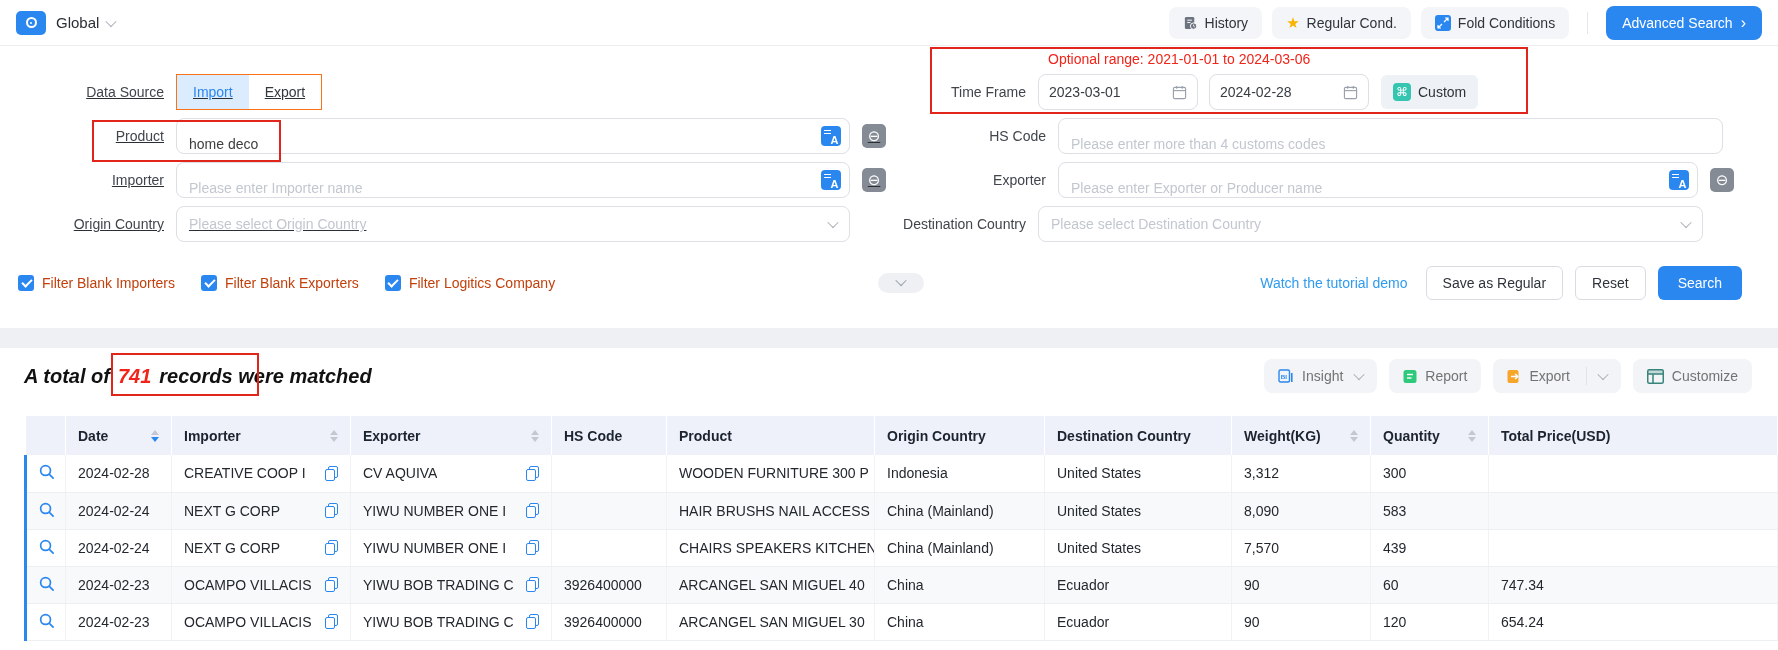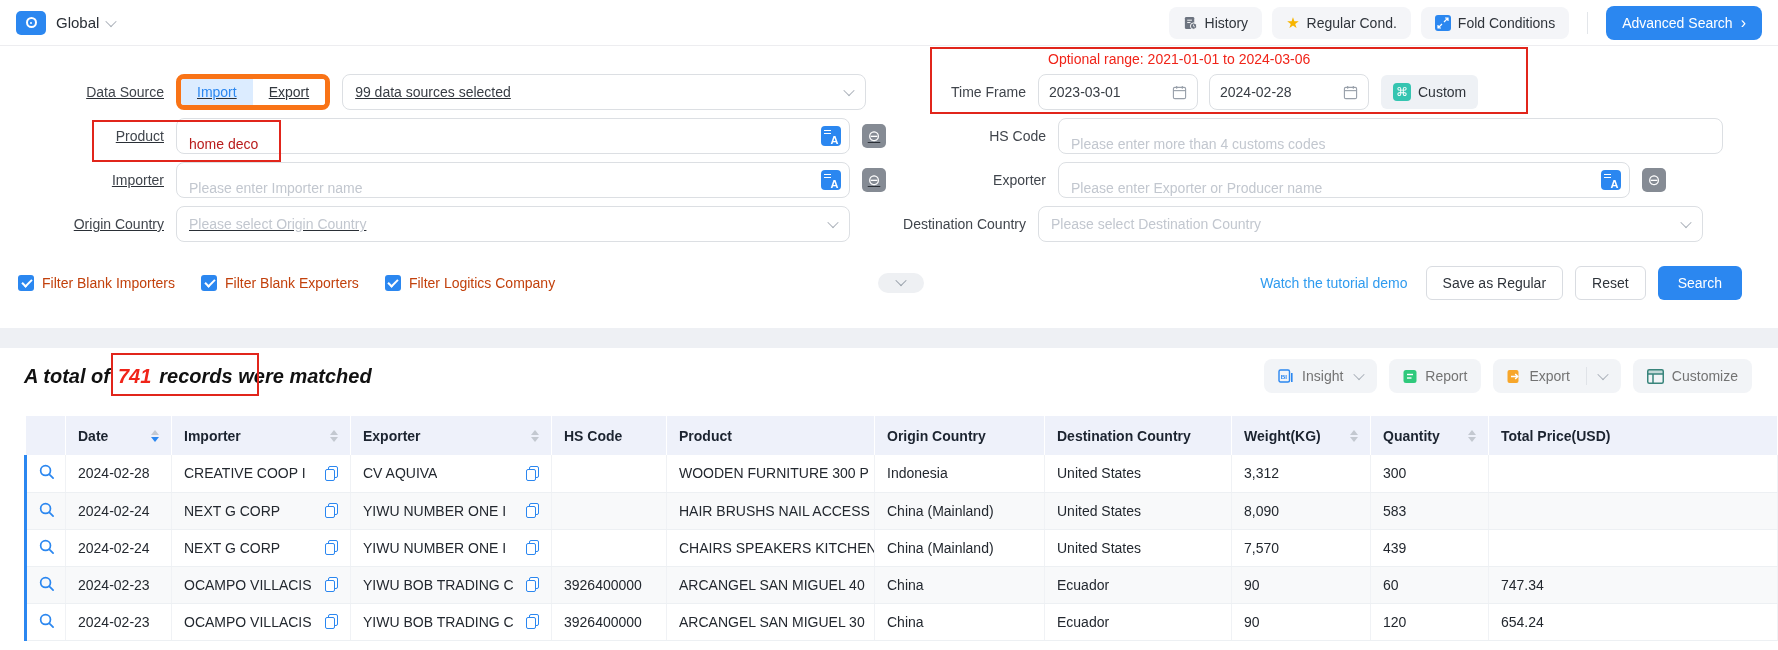--- a/index.html
+++ b/index.html
@@ -29,31 +29,31 @@
     font-family:"Liberation Sans",sans-serif; }
   .btn-primary .chev-r { font-size:16px; line-height:1; }
 
   
   .form-section { position:relative; padding:28px 16px 34px 16px; background:#fff; }
   .frow { display:flex; margin-bottom:8px; }
   .fhalf-l { flex:0 0 850px; display:flex; align-items:center;text-decoration:underline; }
   .fhalf-r { flex:1; display:flex; align-items:center; }
   .flabel { width:148px; text-align:right; margin-right:12px; color:#40454c; font-size:14px; flex:0 0 148px; }
   .flabel-r { width:160px; text-align:right; margin-right:12px; color:#40454c; font-size:14px; flex:0 0 160px; }
-  .seg { display:flex; border:5px solid #f97316; border-radius:8px; overflow:hidden; height:36px; }
+  .seg { display:flex; border:1px solid #f97316; border-radius:0; overflow:hidden; height:36px; }
   .seg-item { padding:0 16px; display:flex; align-items:center; font-size:14px; cursor:pointer; background:#fff; color:#33383f; }
   .seg-item.active { background:#dcecff; color:#2b87f0; }
   .fake-select { height:36px; border:1px solid #dcdfe3; border-radius:8px; display:flex; align-items:center;
     justify-content:space-between; padding:0 12px; background:#fff; cursor:pointer; }
   .fake-select .val { color:#383d44; }
   .fake-select .ph { color:#c2c7cf; }
   .sources-select { flex:1; margin-left:12px; }
   .input-wrap { position:relative; }
   .tinput { height:36px; width:100%; border:1px solid #dcdfe3; border-radius:8px; padding:16px 40px 0 12px;
-    font-size:14px; color:#b91c1c; font-family:"Liberation Sans",sans-serif; outline:none; background:#fff; }
+    font-size:14px; color:#404040; font-family:"Liberation Sans",sans-serif; outline:none; background:#fff; }
   .tinput::placeholder { color:#c2c7cf; }
   .tinput.noicon { padding-right:12px; }
   .tr-ic { position:absolute; right:9px; top:8px; width:20px; height:20px; background:#2b87f0; border-radius:4px;
     cursor:pointer; }
   .tr-ic .bars { position:absolute; left:3px; top:3.5px; width:7px; }
   .tr-ic .bars i { display:block; height:1.6px; background:#fff; margin-bottom:1.6px; }
   .tr-ic .letterA { position:absolute; right:2.5px; bottom:0.5px; color:#fff; font-size:11px; font-weight:bold; }
   .exact-ic { width:24px; height:24px; background:#858b94; border-radius:5px; color:#fff; font-size:15px;
     display:flex; align-items:center; justify-content:center; margin-left:12px; cursor:pointer; flex:0 0 24px; }
   .date-box { width:160px; height:36px; border:1px solid #dcdfe3; border-radius:8px; display:flex;
@@ -163,24 +163,20 @@
 <div class="form-section">
   <div class="optional-range">Optional range:  2021-01-01 to 2024-03-06</div>
 
   <div class="frow">
     <div class="fhalf-l">
       <div class="flabel">Data Source</div>
       <div class="seg">
         <div class="seg-item active">Import</div>
         <div class="seg-item">Export</div>
       </div>
-      <div class="fake-select sources-select">
-        <span class="val">99 data sources selected</span>
-        <span class="chev"></span>
-      </div>
     </div>
     <div class="fhalf-r">
       <div class="flabel-r">Time Frame</div>
       <div class="date-box">
         <span>2023-03-01</span>
         <svg width="15" height="15" viewBox="0 0 16 16">
             <rect x="1.5" y="2.5" width="13" height="12" rx="1.5" fill="none" stroke="#99a0aa" stroke-width="1.2"></rect>
             <line x1="1.5" y1="6" x2="14.5" y2="6" stroke="#99a0aa" stroke-width="1.2"></line>
             <line x1="5" y1="1" x2="5" y2="4" stroke="#99a0aa" stroke-width="1.2"></line>
             <line x1="11" y1="1" x2="11" y2="4" stroke="#99a0aa" stroke-width="1.2"></line>
@@ -236,21 +232,21 @@
               <i></i>
               <i></i>
             </span>
             <span class="letterA">A</span>
           </span>
       </div>
       <div class="exact-ic">⊖</div>
     </div>
     <div class="fhalf-r">
       <div class="flabel-r">Exporter</div>
-      <div class="input-wrap" style="width:572px">
+      <div class="input-wrap" style="width:640px">
         <input class="tinput" placeholder="Please enter Exporter or Producer name" style="">
         <span class="tr-ic">
             <span class="bars">
               <i></i>
               <i></i>
             </span>
             <span class="letterA">A</span>
           </span>
       </div>
       <div class="exact-ic">⊖</div>

